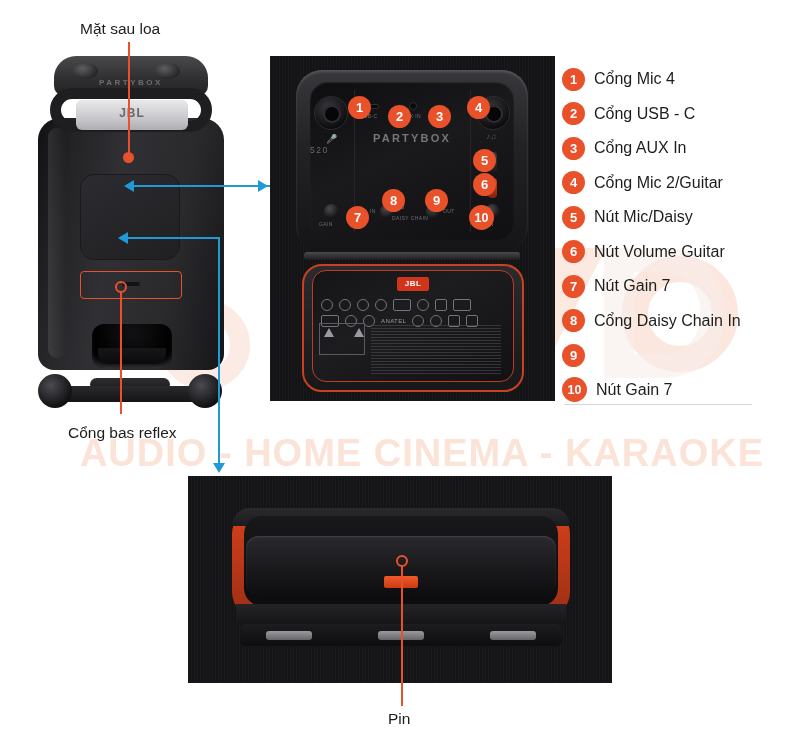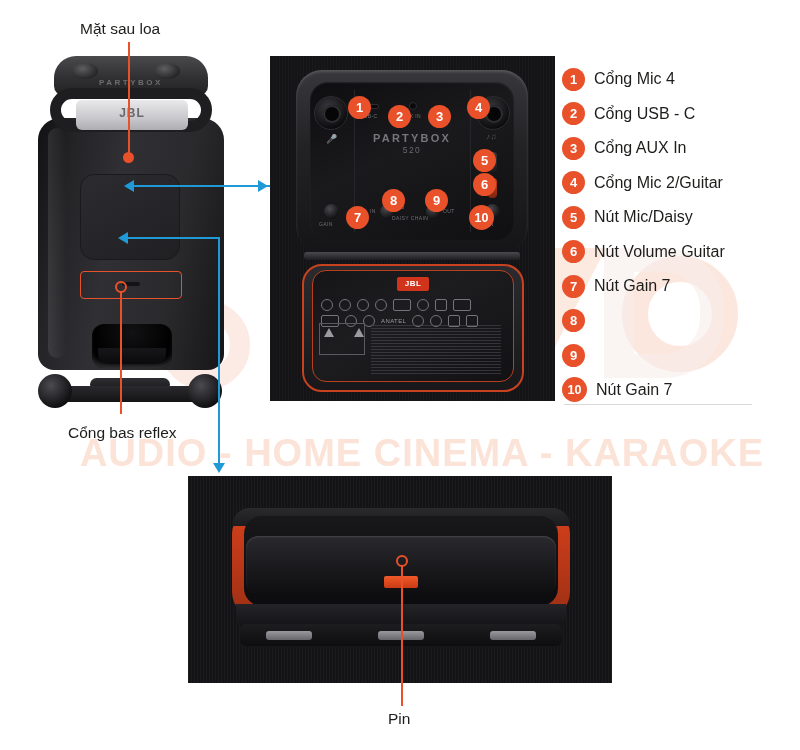--- a/index.html
+++ b/index.html
@@ -197,21 +197,21 @@
   }
   .panel-txt{
     position:absolute; color:#6f6f74; font-size:5px; letter-spacing:.4px;
     white-space:nowrap; font-family:"Liberation Sans",sans-serif;
   }
   .panel-brand{
     position:absolute; left:40px; top:88px; width:204px; text-align:center;
     color:#76767b; font-size:11px; font-weight:bold; letter-spacing:2.2px;
   }
   .panel-brand-sub{
-    position:absolute; left:40px; top:101px; width:204px; text-align:center;
+    position:absolute; left:40px; top:101px; width:204px; 
     color:#6a6a6f; font-size:8.5px; letter-spacing:1.5px;
   }
   .panel-lip{
     position:absolute; left:34px; top:196px; width:216px; height:8px;
     background:linear-gradient(#4a4a4e,#1d1d20); border-radius:3px;
   }
   
   .plate-outer{
     position:absolute; left:32px; top:208px; width:222px; height:128px;
     background:linear-gradient(#2b2b2f,#18181a);
@@ -481,20 +481,21 @@
     <div class="legend-row">
       <span class="badge">6</span>
       <span class="legend-txt">Nút Volume Guitar</span>
     </div>
     <div class="legend-row">
       <span class="badge">7</span>
       <span class="legend-txt">Nút Gain 7</span>
     </div>
     <div class="legend-row">
       <span class="badge">8</span>
+      <span class="legend-txt">Cổng Daisy Chain In</span>
     </div>
     <div class="legend-row">
       <span class="badge">9</span>
     </div>
     <div class="legend-row">
       <span class="badge wide">10</span>
       <span class="legend-txt">Nút Gain 7</span>
     </div>
   </div>
   <div class="legend-rule"></div>

